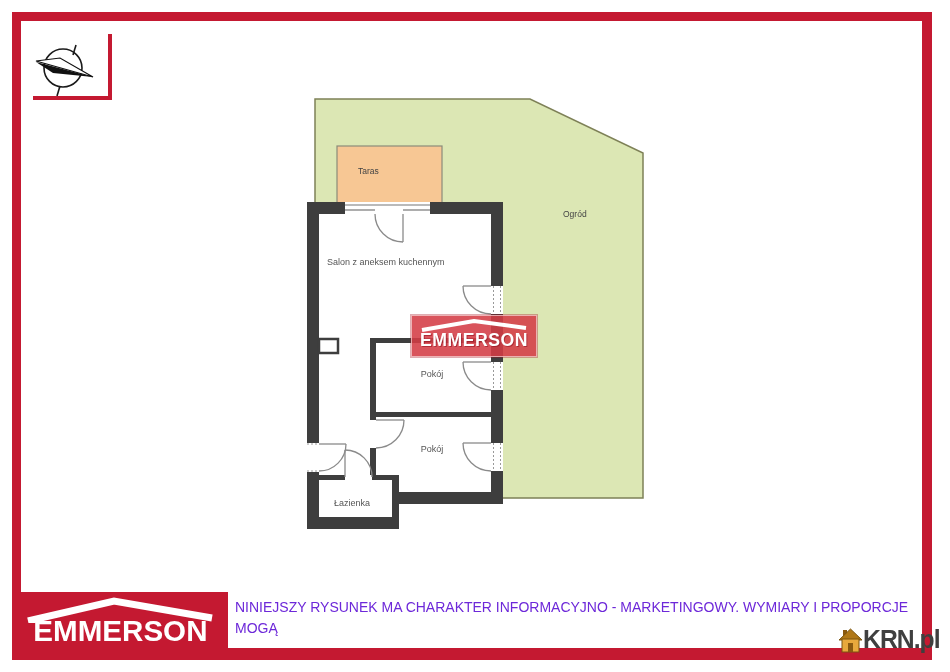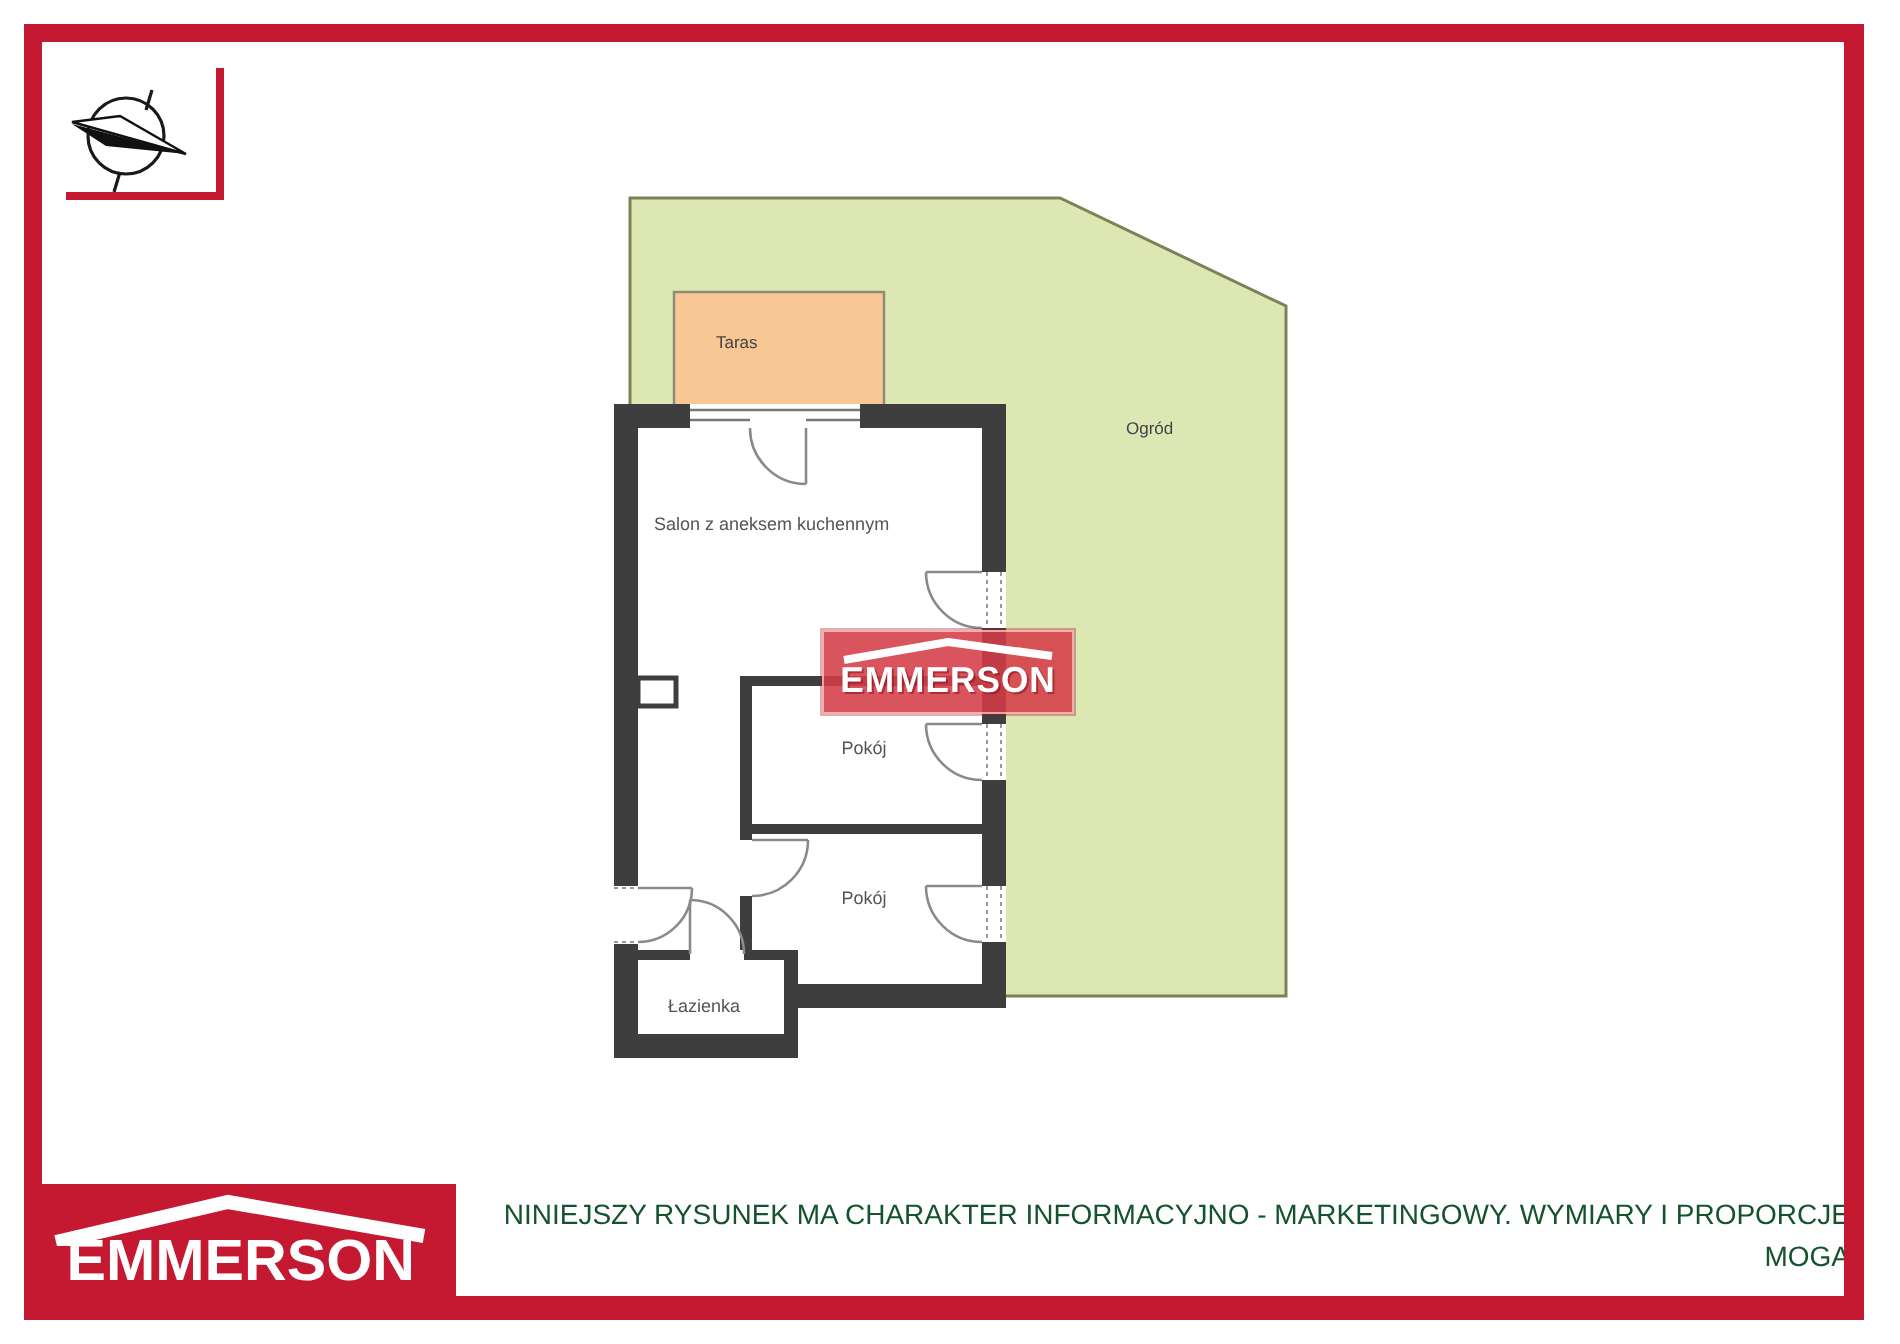--- a/index.html
+++ b/index.html
@@ -41,21 +41,21 @@
     display:flex;flex-direction:column;align-items:center;
   }
   #footer-logo .roof{margin-top:5px;width:196px;height:26px;display:block;}
   #footer-brand{
     color:#ffffff;font-weight:bold;font-size:29px;line-height:29px;letter-spacing:0px;
     margin-top:-6px;transform:scaleX(1.02);
   }
   #footer-bar{left:228px;top:648px;width:704px;height:12px;background:#C41931;z-index:3;}
   #disclaimer{
     left:235px;top:597px;width:690px;height:46px;z-index:3;
-    color:#14532d;font-size:14px;line-height:21px;text-align:right;
+    color:#6d28d9;font-size:14px;line-height:21px;text-align:left;
   }
   
   #krn{
     left:839px;top:625px;z-index:7;display:flex;align-items:flex-end;
   }
   #krn-label{
     color:#3F3F3F;font-weight:bold;font-size:26px;line-height:28px;letter-spacing:-1px;
     margin-left:1px;transform:scaleX(0.95);transform-origin:left bottom;
   }
 </style>
@@ -179,14 +179,23 @@
     </svg>
     <div id="footer-brand">EMMERSON</div>
   </div>
 
   <div class="abs" id="footer-bar"></div>
 
   <div class="abs" id="disclaimer">
     <div>NINIEJSZY RYSUNEK MA CHARAKTER INFORMACYJNO - MARKETINGOWY. WYMIARY I PROPORCJE MOGĄ</div>
   </div>
 
+  <div class="abs" id="krn">
+    <svg width="23" height="26" viewBox="0 0 23 26">
+      <rect x="4" y="3" width="4" height="8" fill="#8A5A10"></rect>
+      <polygon points="0,13 11.5,2 23,13" fill="#B07818" stroke="#7a5510" stroke-width="1"></polygon>
+      <rect x="3" y="12" width="17" height="13" fill="#E8A93C" stroke="#7a5510" stroke-width="1"></rect>
+      <rect x="9" y="16" width="5" height="9" fill="#8A5A10"></rect>
+    </svg>
+    <div id="krn-label">KRN.pl</div>
+  </div>
 
 </div>
 
 </body></html>

